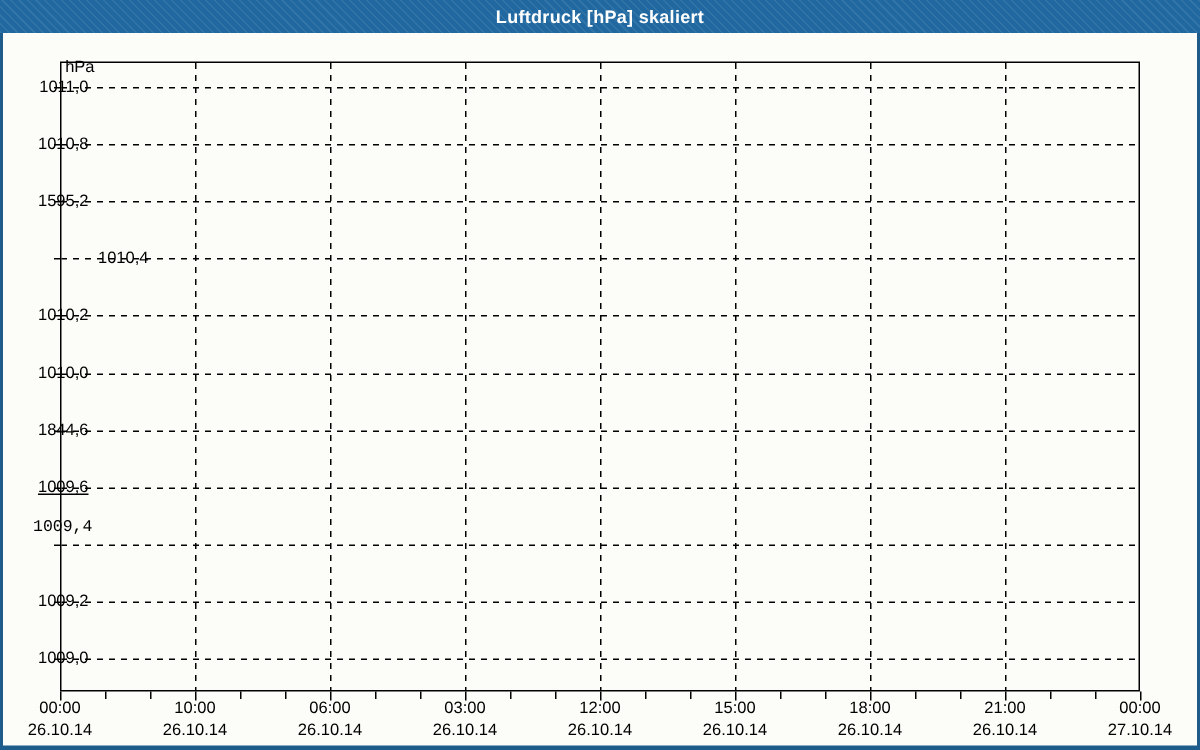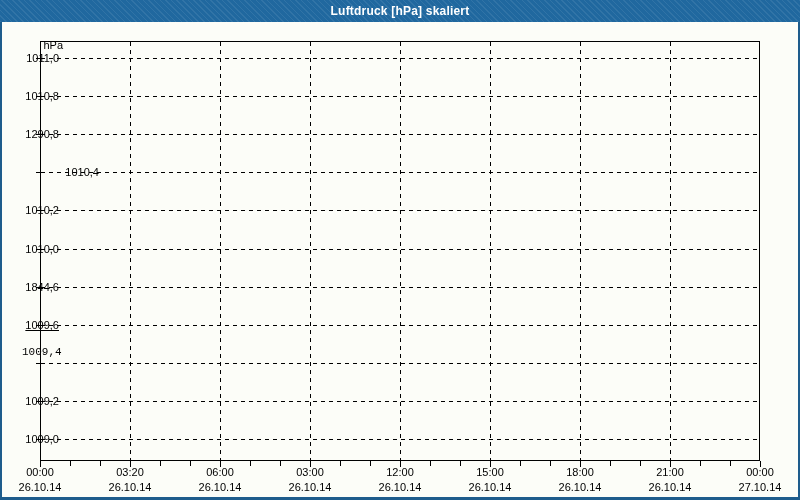--- a/index.html
+++ b/index.html
@@ -46,21 +46,21 @@
   <div class="border-right"></div>
   <div class="border-bottom"></div>
 <div class="hgrid" style="left: 41px; top: 58px; width: 718px;"></div>
     <div class="ytick" style="left: 36px; top: 58px;"></div>
     <div class="ylab" style="top: 52px;">1011,0</div>
     <div class="hgrid" style="left: 41px; top: 96px; width: 718px;"></div>
     <div class="ytick" style="left: 36px; top: 96px;"></div>
     <div class="ylab" style="top: 90px;">1010,8</div>
     <div class="hgrid" style="left: 41px; top: 134px; width: 718px;"></div>
     <div class="ytick" style="left: 36px; top: 134px;"></div>
-    <div class="ylab" style="top: 128px;">1290,8</div>
+    <div class="ylab" style="top: 128px;">1595,2</div>
     <div class="hgrid" style="left: 41px; top: 172px; width: 718px;"></div>
     <div class="ytick" style="left: 36px; top: 172px;"></div>
     <div class="ylab" style="top: 166px; padding-left: 40px;">1010,4</div>
     <div class="hgrid" style="left: 41px; top: 210px; width: 718px;"></div>
     <div class="ytick" style="left: 36px; top: 210px;"></div>
     <div class="ylab" style="top: 204px;">1010,2</div>
     <div class="hgrid" style="left: 41px; top: 249px; width: 718px;"></div>
     <div class="ytick" style="left: 36px; top: 249px;"></div>
     <div class="ylab" style="top: 243px;">1010,0</div>
     <div class="hgrid" style="left: 41px; top: 287px; width: 718px;"></div>
@@ -105,21 +105,21 @@
     <div class="xtick" style="left: 550px; top: 461px; height: 5px;"></div>
     <div class="xtick" style="left: 580px; top: 461px; height: 6px;"></div>
     <div class="xtick" style="left: 610px; top: 461px; height: 5px;"></div>
     <div class="xtick" style="left: 640px; top: 461px; height: 5px;"></div>
     <div class="xtick" style="left: 670px; top: 461px; height: 6px;"></div>
     <div class="xtick" style="left: 700px; top: 461px; height: 5px;"></div>
     <div class="xtick" style="left: 730px; top: 461px; height: 5px;"></div>
     <div class="xtick" style="left: 760px; top: 461px; height: 6px;"></div>
     <div class="xlab" style="left: 10px; top: 466px; width: 60px;">00:00</div>
     <div class="xlab" style="left: 8px; top: 481px; width: 64px;">26.10.14</div>
-    <div class="xlab" style="left: 100px; top: 466px; width: 60px;">03:20</div>
+    <div class="xlab" style="left: 100px; top: 466px; width: 60px;">10:00</div>
     <div class="xlab" style="left: 98px; top: 481px; width: 64px;">26.10.14</div>
     <div class="xlab" style="left: 190px; top: 466px; width: 60px;">06:00</div>
     <div class="xlab" style="left: 188px; top: 481px; width: 64px;">26.10.14</div>
     <div class="xlab" style="left: 280px; top: 466px; width: 60px;">03:00</div>
     <div class="xlab" style="left: 278px; top: 481px; width: 64px;">26.10.14</div>
     <div class="xlab" style="left: 370px; top: 466px; width: 60px;">12:00</div>
     <div class="xlab" style="left: 368px; top: 481px; width: 64px;">26.10.14</div>
     <div class="xlab" style="left: 460px; top: 466px; width: 60px;">15:00</div>
     <div class="xlab" style="left: 458px; top: 481px; width: 64px;">26.10.14</div>
     <div class="xlab" style="left: 550px; top: 466px; width: 60px;">18:00</div>

